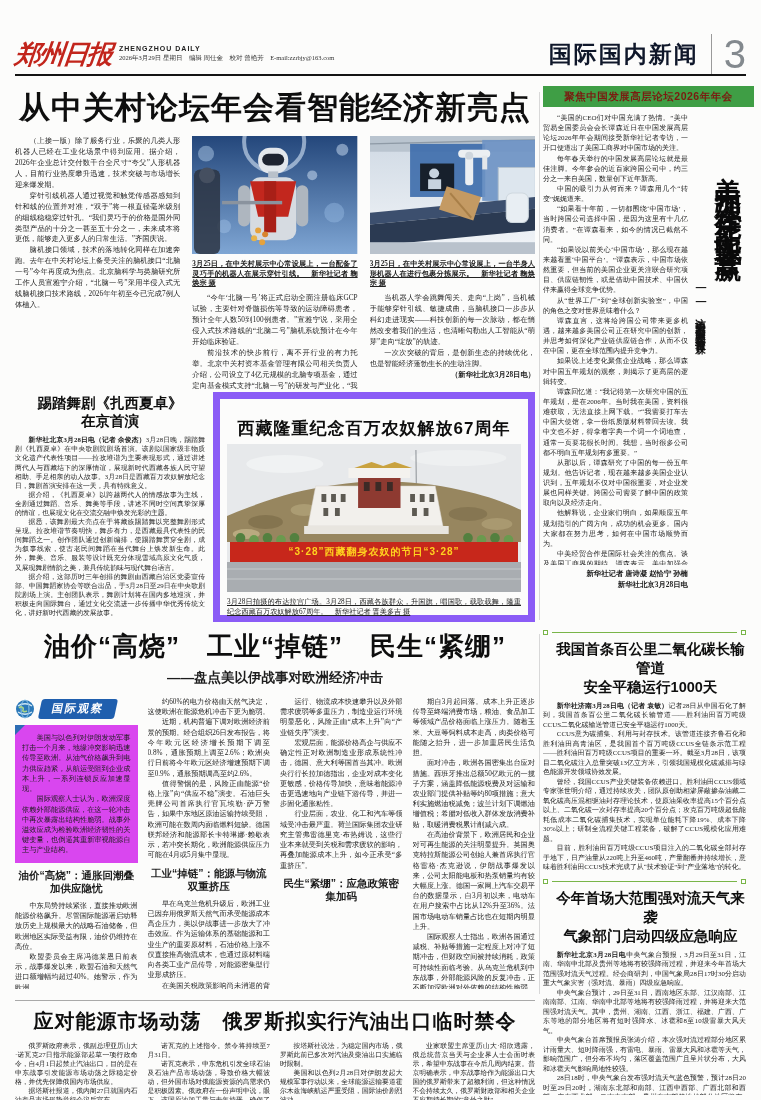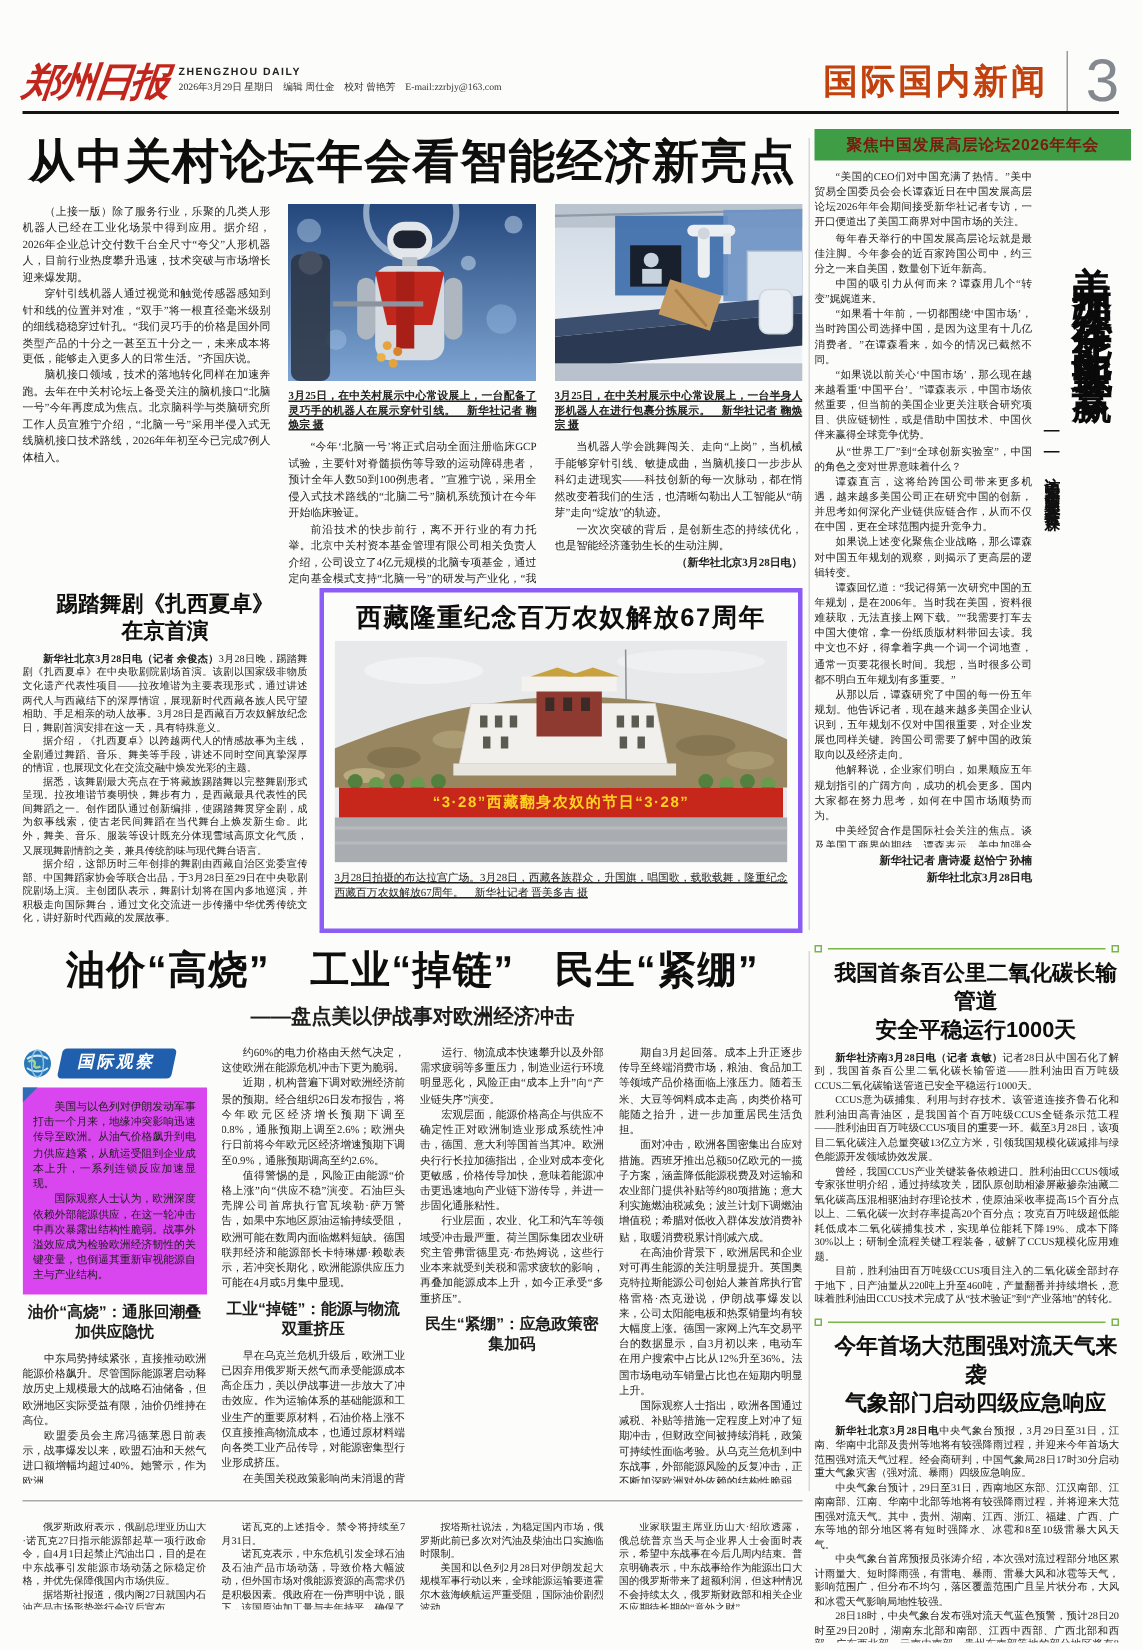--- a/index.html
+++ b/index.html
@@ -17,40 +17,40 @@
               border-bottom:2.5px solid #141414; display:flex;
               justify-content:space-between; align-items:center; }
   .mast-left { display:flex; align-items:center; gap:8px; }
   .paper-logo { font-family:"Liberation Serif",serif; font-weight:900; font-style:italic;
                 font-size:26px; color:#c2251c; letter-spacing:-2px; transform:skewX(-6deg); }
   .mast-info { display:flex; flex-direction:column; gap:2px; }
   .mast-en { font-family:"Liberation Sans",sans-serif; font-weight:bold; font-size:7px; letter-spacing:1px; color:#222; }
   .mast-date { font-size:6.5px; color:#333; }
   .mast-right { display:flex; align-items:center; }
   .section-title { font-family:"Liberation Sans",sans-serif; font-weight:700; font-size:23px;
-                   letter-spacing:2px; color:#c2410c; }
+                   letter-spacing:2px; color:#0f172a; }
   .page-num { font-family:"Liberation Sans",sans-serif; font-size:40px; color:#83898e;
               border-left:1px solid #9a9a9a; padding-left:12px; margin-left:12px; line-height:1; }
 
   
   .forum-headline { top:86px; left:15px; width:520px; height:44px; text-align:center;
                     font-size:31px; letter-spacing:1px; line-height:44px; font-weight:900; }
   .forum-cols { top:136px; left:15px; width:520px; height:254px; display:flex; gap:12px; }
   .fcol { flex:1; font-size:7.3px; line-height:1.5; overflow:hidden; }
   .photo { width:100%; height:118px; display:block; }
   .caption { font-size:7.2px; line-height:1.35; text-align:justify; margin:6px 0 4px; font-weight:bold; color:#222;text-decoration:underline; }
 
   
   .dance { top:394px; left:15px; width:190px; height:226px; overflow:hidden; }
   .dance h3 { font-size:14.5px; text-align:center; line-height:1.25; margin-bottom:5px; }
   .dance .body { font-size:6.8px; line-height:1.34; }
 
   
-  .tibet { top:392px; left:213px; width:322px; height:230px; border:3px solid #8b5cf6;
-           padding:5px 7px; }
+  .tibet { top:392px; left:213px; width:322px; height:230px; border:7px solid #8b5cf6;
+           padding:18px 7px; }
   .tibet h3 { font-size:17px; text-align:center; letter-spacing:1px; margin-bottom:4px; }
   .tibet-photo { position:relative; width:100%; height:148px; overflow:hidden; }
   .tibet-band { position:absolute; left:1%; right:1%; top:66%; height:14%;
                 background:#c7271b; display:flex; align-items:center; justify-content:center;
                 color:#ffd21f; font-family:"Liberation Sans",sans-serif; font-weight:bold;
                 font-size:10px; letter-spacing:1px; white-space:nowrap; overflow:hidden; }
   .tibet .caption { font-weight:normal; }
 
   
   .vrule { border-left:1px solid #d8d8d8; width:0; }
@@ -414,20 +414,21 @@
           <p class="para">面对冲击，欧洲各国密集出台应对措施。西班牙推出总额50亿欧元的一揽子方案，涵盖降低能源税费及对运输和农业部门提供补贴等约80项措施；意大利实施燃油税减免；波兰计划下调燃油增值税；希腊对低收入群体发放消费补贴，取暖消费税累计削减六成。</p>
           <p class="para">在高油价背景下，欧洲居民和企业对可再生能源的关注明显提升。英国奥克特拉斯能源公司创始人兼首席执行官格雷格·杰克逊说，伊朗战事爆发以来，公司太阳能电板和热泵销量均有较大幅度上涨。德国一家网上汽车交易平台的数据显示，自3月初以来，电动车在用户搜索中占比从12%升至36%。法国市场电动车销量占比也在短期内明显上升。</p>
           <p class="para">国际观察人士指出，欧洲各国通过减税、补贴等措施一定程度上对冲了短期冲击，但财政空间被持续消耗，政策可持续性面临考验。从乌克兰危机到中东战事，外部能源风险的反复冲击，正不断加深欧洲对外依赖的结构性脆弱，倒逼欧洲思考结构性调整，绿色转型或成可持续发展路径。</p>
         </div>
 
     </div>
   </div>
 </div>
 
 <div class="abs russia">
+  <h2 class="hd">应对能源市场动荡　俄罗斯拟实行汽油出口临时禁令</h2>
   <div class="russia-cols">
     <div class="rcol">
         <p class="para">俄罗斯政府表示，俄副总理亚历山大·诺瓦克27日指示能源部起草一项行政命令，自4月1日起禁止汽油出口，目的是在中东战事引发能源市场动荡之际稳定价格，并优先保障俄国内市场供应。</p>
         <p class="para">据塔斯社报道，俄内阁27日就国内石油产品市场形势举行会议后宣布</p>
       </div>
     <div class="rcol">
         <p class="para">诺瓦克的上述指令。禁令将持续至7月31日。</p>
         <p class="para">诺瓦克表示，中东危机引发全球石油及石油产品市场动荡，导致价格大幅波动，但外国市场对俄能源资源的高需求仍是积极因素。俄政府在一份声明中说，眼下，该国原油加工量与去年持平，确保了石油产品的稳定供应。</p>
       </div>
     <div class="rcol">

